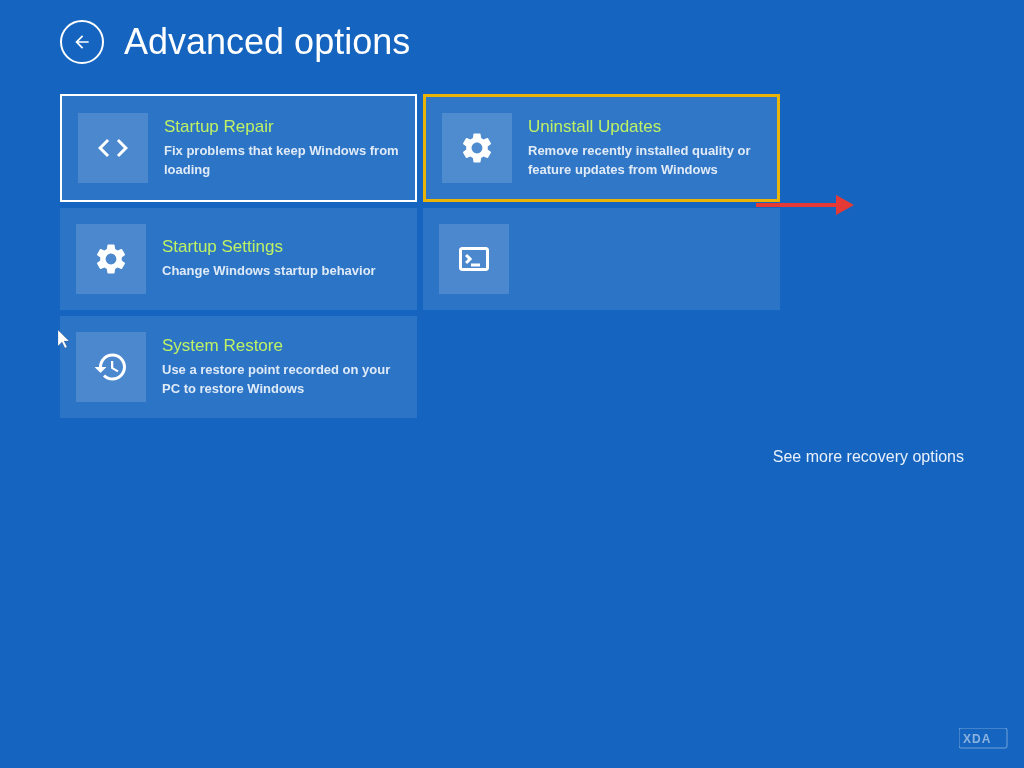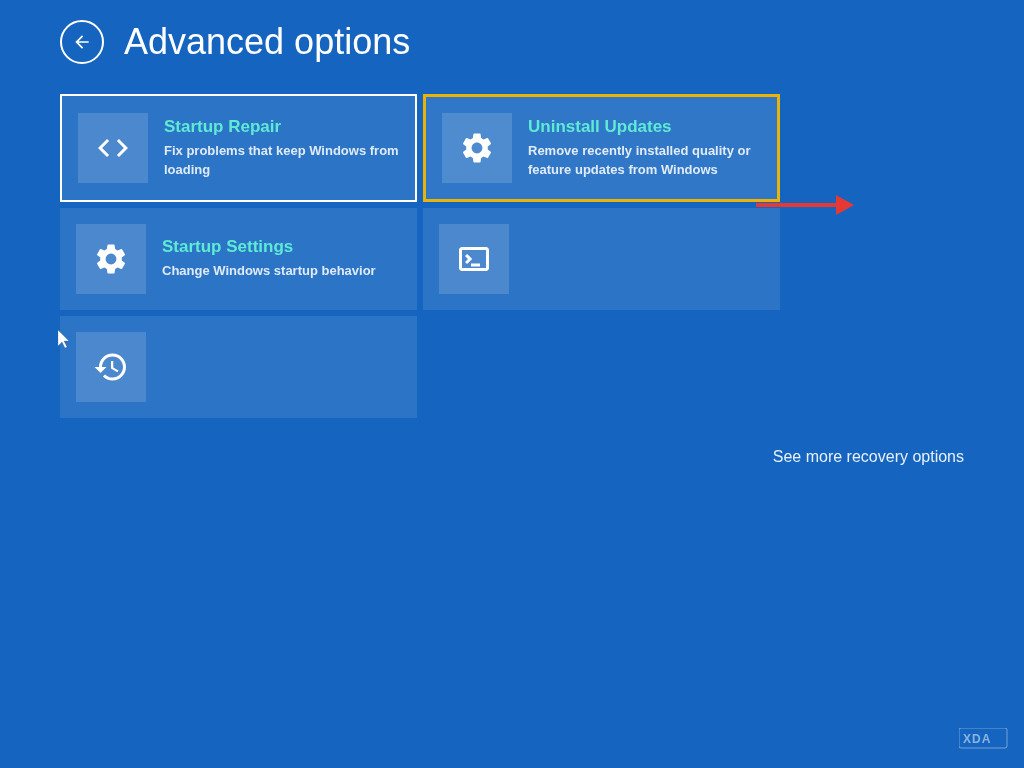--- a/index.html
+++ b/index.html
@@ -94,23 +94,23 @@
       height: 36px;
       fill: white;
     }
 
     .option-text {
       flex: 1;
     }
 
     .option-title {
       font-size: 17px;
-      font-weight: 700;
+      font-weight: 400;
       margin-bottom: 5px;
-      color: #5eead4;
+      color: #bef264;
     }
 
     .option-desc {
       font-size: 13px;
       color: rgba(255,255,255,0.85);
       line-height: 1.4;
       font-weight: bold;
     }
 
     .see-more {
@@ -225,20 +225,24 @@
         </svg>
       </div>
     </div>
 
     <div class="option-card">
       <div class="icon-box">
         <svg viewBox="0 0 24 24">
           <path d="M13 3c-4.97 0-9 4.03-9 9H1l3.89 3.89.07.14L9 12H6c0-3.87 3.13-7 7-7s7 3.13 7 7-3.13 7-7 7c-1.93 0-3.68-.79-4.94-2.06l-1.42 1.42C8.27 19.99 10.51 21 13 21c4.97 0 9-4.03 9-9s-4.03-9-9-9zm-1 5v5l4.28 2.54.72-1.21-3.5-2.08V8H12z"></path>
         </svg>
       </div>
+      <div class="option-text">
+        <div class="option-title">System Restore</div>
+        <div class="option-desc">Use a restore point recorded on your PC to restore Windows</div>
+      </div>
     </div>
 
   </div>
 
   <div class="see-more">See more recovery options</div>
 </div>
 
 <div class="red-arrow">
   <div class="arrow-line"></div>
   <div class="arrow-head"></div>

